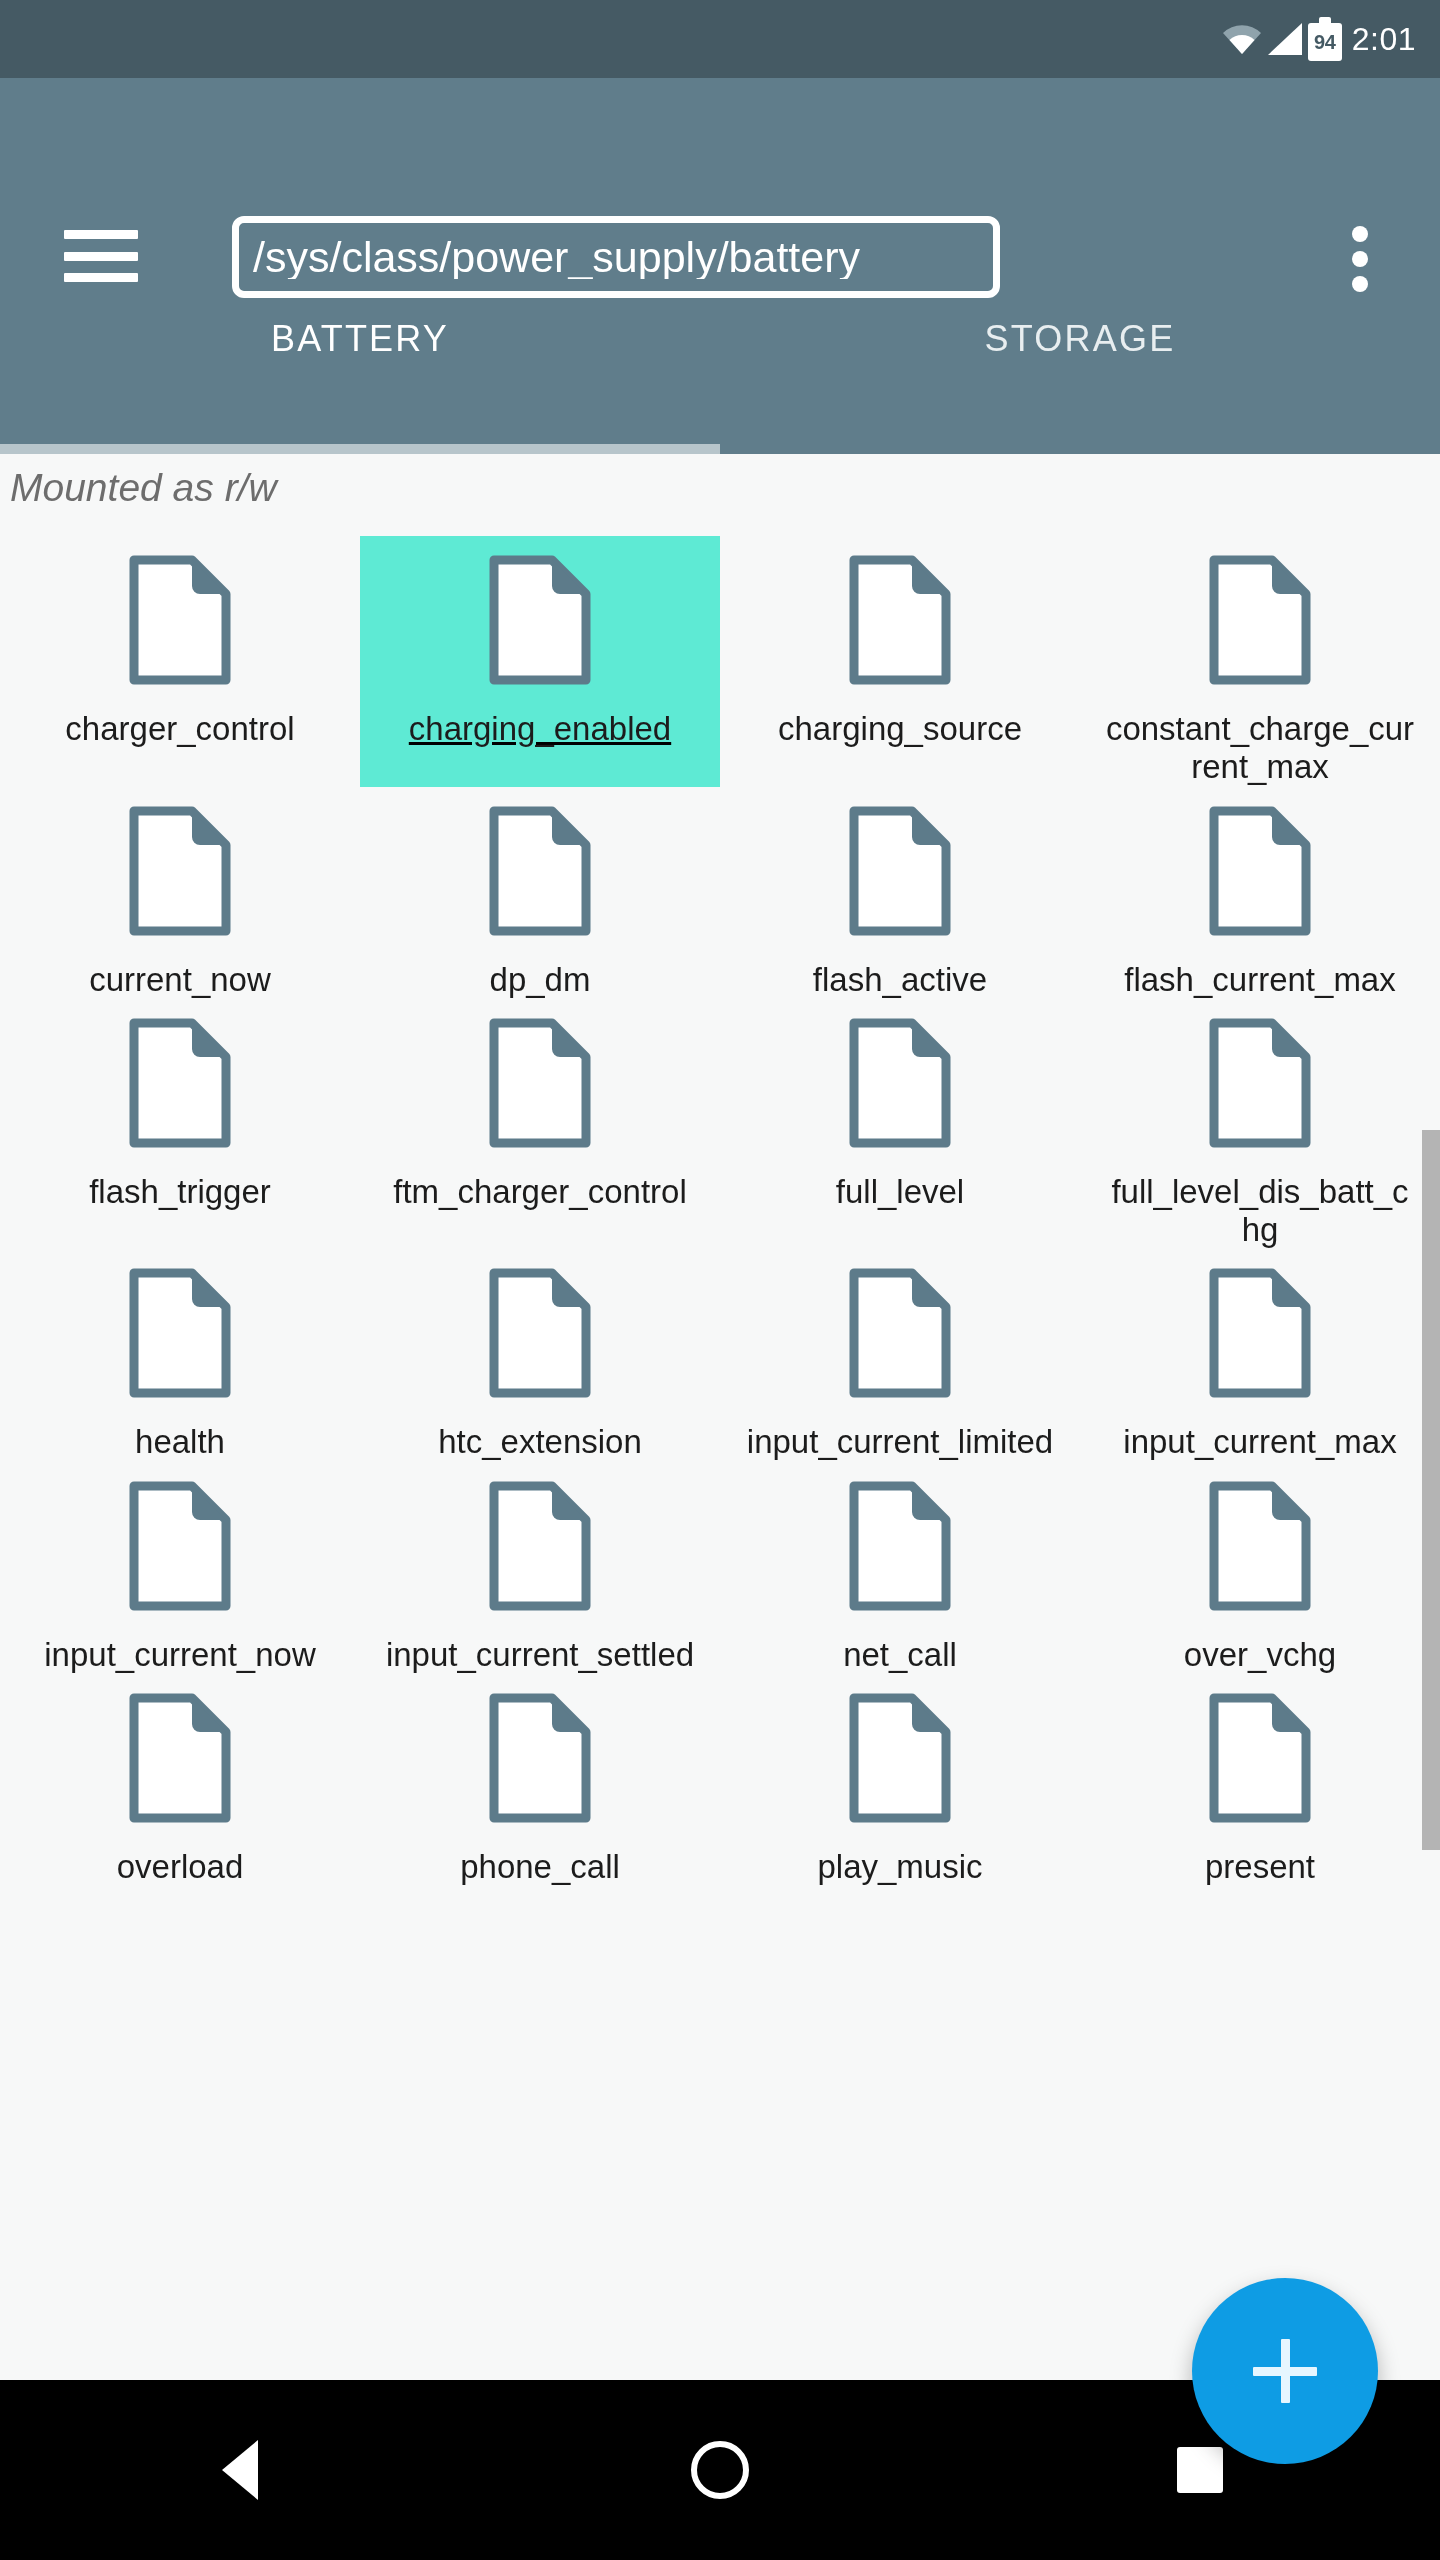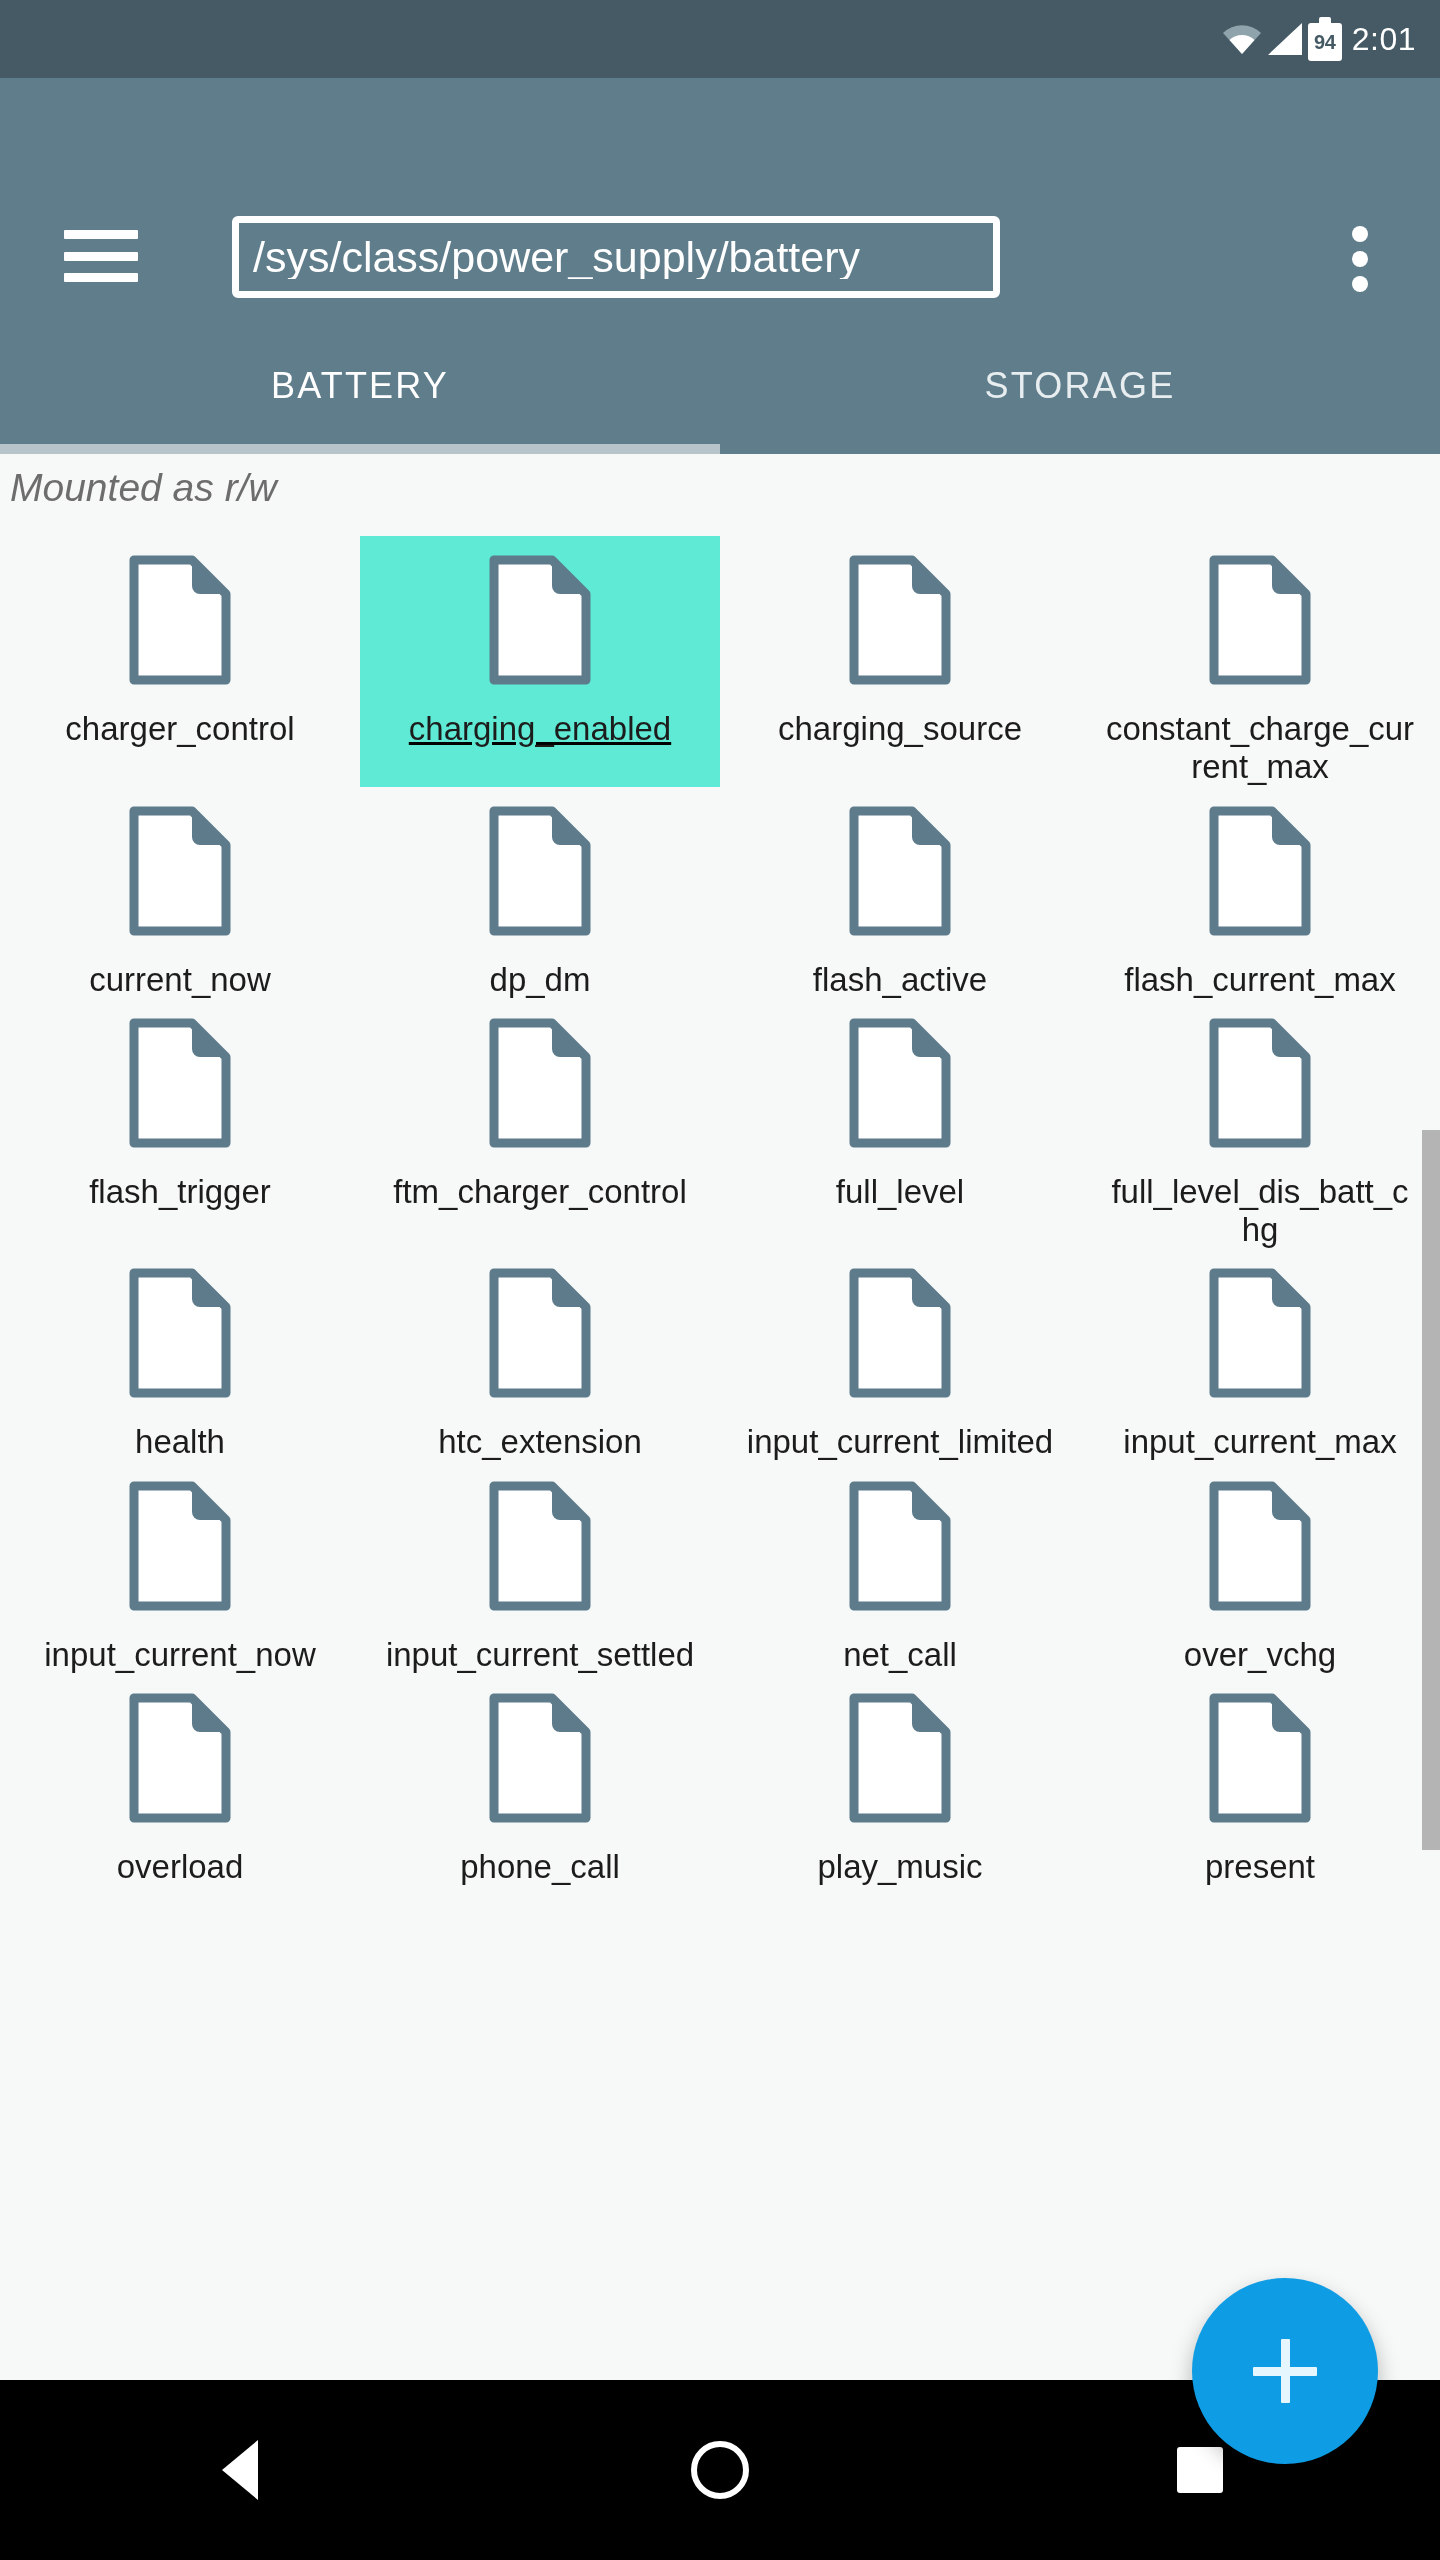--- a/index.html
+++ b/index.html
@@ -53,21 +53,21 @@
     position:absolute; left:64px; top:152px;
     width:74px; height:52px;
     display:flex; flex-direction:column; justify-content:space-between;
     cursor:pointer;
   }
   .ham span { display:block; height:9px; background:#ffffff; border-radius:1px; }
 
   .path-field {
     position:absolute; left:232px; top:138px;
     width:768px; height:82px;
-    border:7px solid #ffffff; border-radius:6px;
+    border:7px solid #ffffff; border-radius:12px;
     display:flex; align-items:center;
     padding:0 14px;
     background:transparent;
   }
   .path-text {
     color:#ffffff; font-size:43px; line-height:1;
     white-space:nowrap; overflow:hidden;
   }
 
   .overflow {
@@ -78,21 +78,21 @@
   }
   .overflow i { display:block; width:16px; height:16px; border-radius:50%; background:#ffffff; }
 
   
   .tabs {
     position:absolute; left:0; top:240px; width:1440px; height:136px;
     display:flex;
   }
   .tab {
     flex:1 1 50%;
-    display:flex; align-items:center; justify-content:center;
+    display:flex; align-items:flex-start; justify-content:center;
     position:relative; cursor:pointer;
   }
   .tab-label {
     color:#ffffff; font-size:36px; letter-spacing:2.2px;
     font-weight:400;
   }
   .tab.inactive .tab-label { color:#e8eef0; }
   .tab-indicator {
     position:absolute; left:0; bottom:0; width:100%; height:10px;
     background:#b7c5cb;

